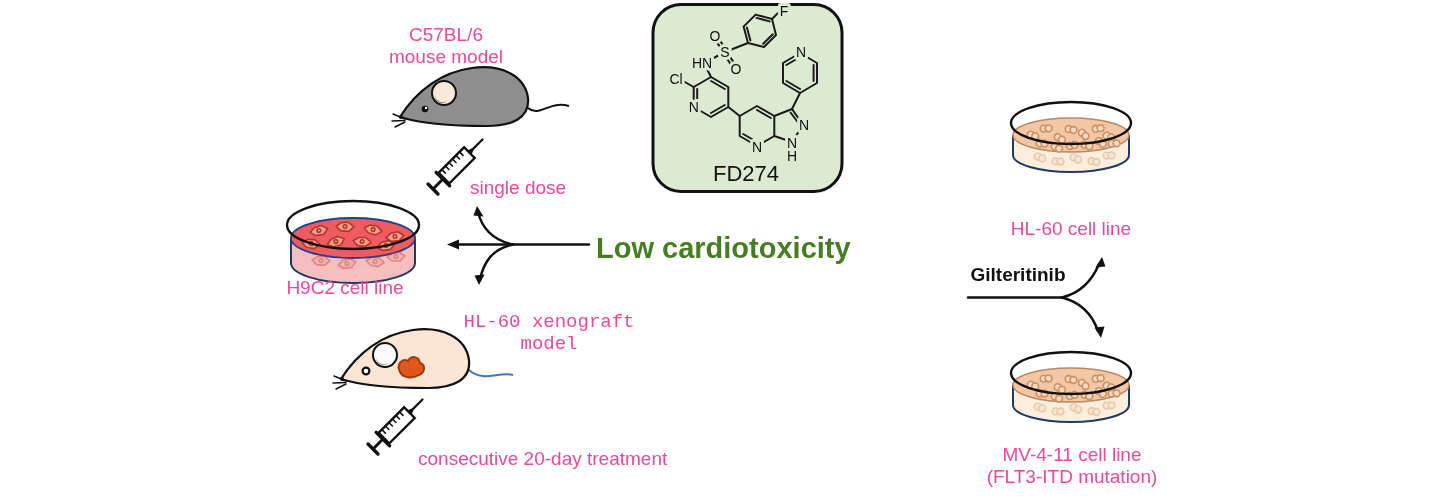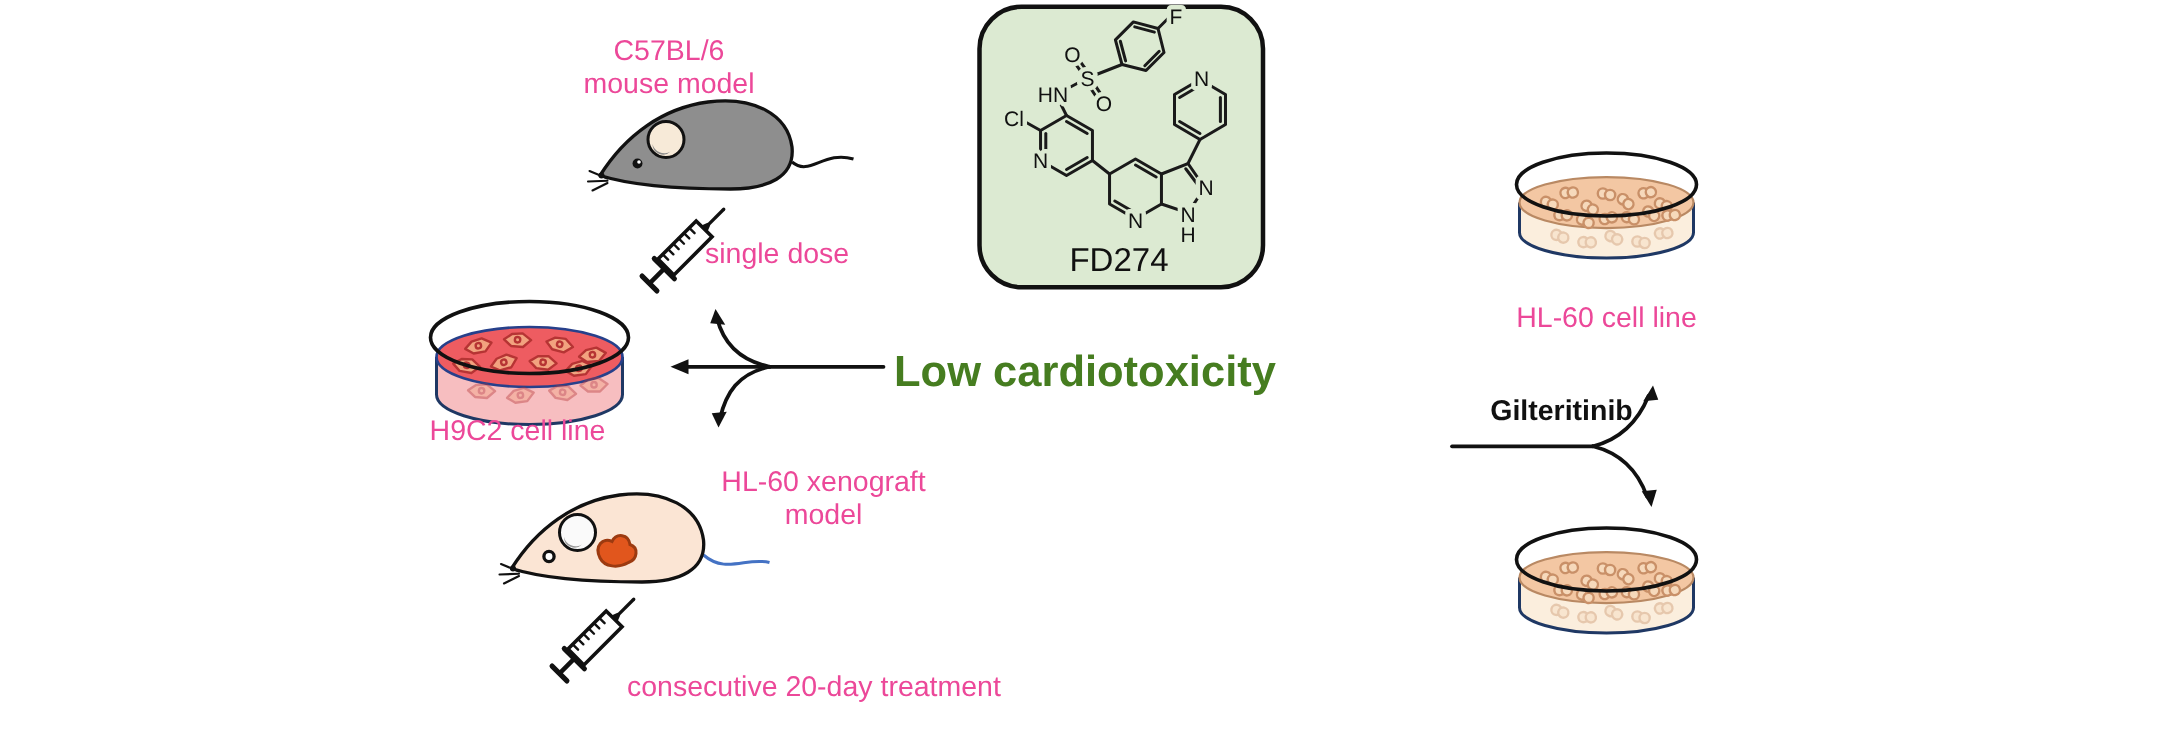--- a/index.html
+++ b/index.html
@@ -4,21 +4,21 @@
 <style>
   html,body{margin:0;padding:0;background:#fff;}
   .canvas{position:relative;width:1440px;height:500px;background:#fff;overflow:hidden;
           font-family:"Liberation Sans",sans-serif;}
   .art{position:absolute;left:0;top:0;width:1440px;height:500px;}
   .lbl{position:absolute;font-size:19px;line-height:1.18;color:#ec4899;white-space:pre-line;}
   .ctr{transform:translateX(-50%);text-align:center;}
   .headline{font-weight:700;font-size:29px;white-space:nowrap;}
   .green{color:var(--green_text);}
   .orange{color:var(--orange_text);}
-  .drug{font-weight:700;font-size:19px;color:#111;white-space:nowrap;margin-left:23px;}
+  .drug{font-weight:700;font-size:19px;color:#111;white-space:nowrap;}
   svg text.atom{font-family:"Liberation Sans",sans-serif;font-size:14px;fill:#111;
       text-anchor:middle;dominant-baseline:central;
       paint-order:stroke;stroke:var(--box_fill);stroke-width:6px;stroke-linejoin:round;}
   svg text.cmpd{font-family:"Liberation Sans",sans-serif;font-size:22px;fill:#111;
       text-anchor:middle;dominant-baseline:central;}
 </style>
 </head>
 <body>
 
 <div class="canvas">
@@ -207,22 +207,24 @@
     </g>
     <text class="cmpd" x="746" y="173">FD274</text>
   </g>
 
   <use href="#dish-orange" x="1008" y="95"></use>
   <use href="#dish-orange" x="1008" y="345"></use>
 </svg>
 
 <div class="lbl ctr" style="left:446px;top:24px;">C57BL/6
 mouse model</div>
-<div class="lbl" style="left:470px;top:159px;">single dose</div>
+<div class="lbl" style="left:470px;top:177px;">single dose</div>
 <div class="lbl ctr" style="left:345px;top:277px;">H9C2 cell line</div>
-<div class="lbl ctr" style="left:549px;top:311px;">HL-60 xenograft
+<div class="lbl ctr" style="left:549px;top:311px;font-family:Liberation Mono, monospace;">HL-60 xenograft
 model</div>
 <div class="lbl" style="left:418px;top:448px;">consecutive 20-day treatment</div>
 <div class="lbl headline green" style="left:596px;top:231px;">Low cardiotoxicity</div>
 <div class="lbl ctr drug" style="left:1018px;top:264px;">Gilteritinib</div>
-<div class="lbl ctr" style="left:1071px;top:202px;">HL-60 cell line</div>
+<div class="lbl ctr" style="left:1071px;top:218px;">HL-60 cell line</div>
+<div class="lbl ctr" style="left:1072px;top:444px;">MV-4-11 cell line
+(FLT3-ITD mutation)</div>
 
 </div>
 
 </body></html>

